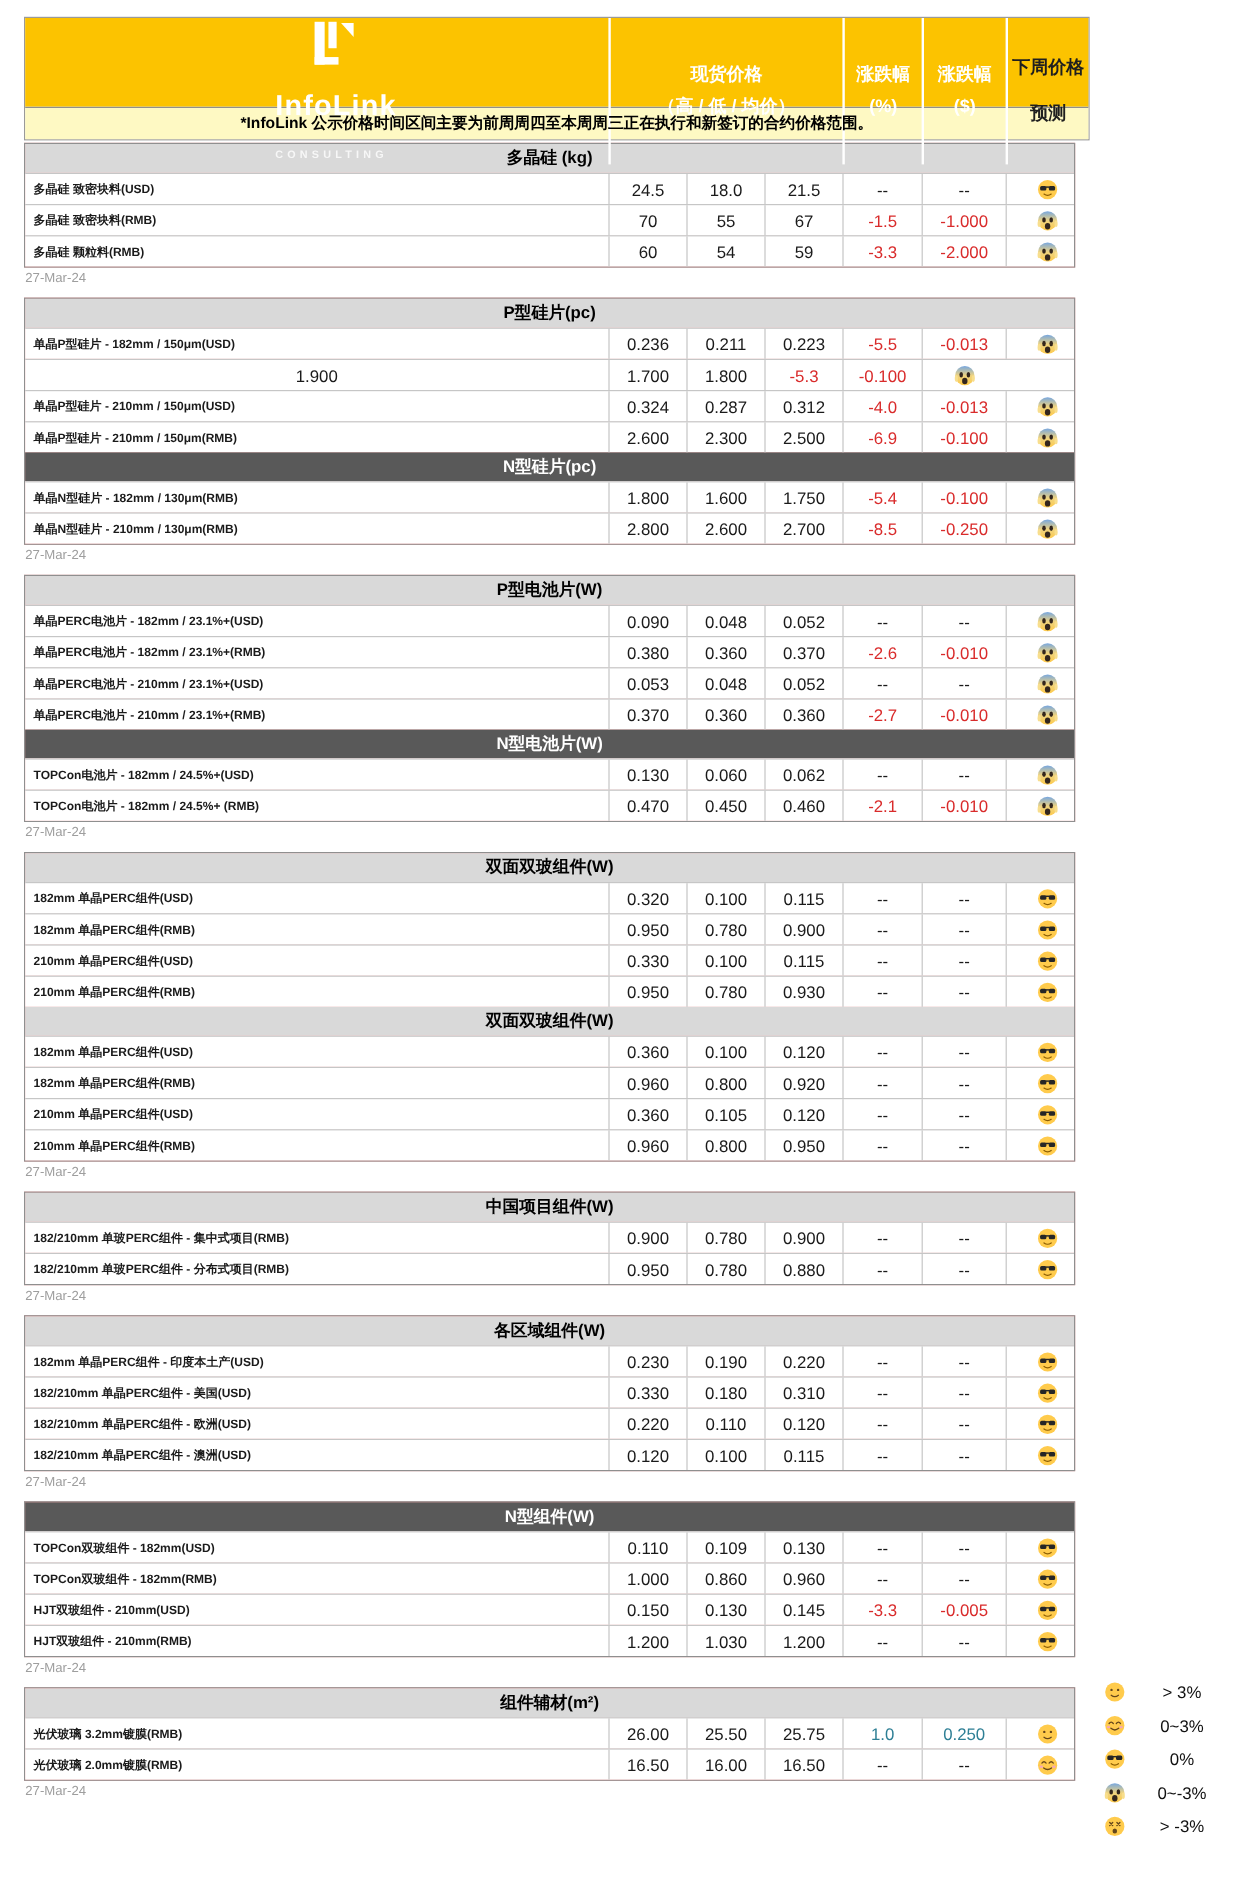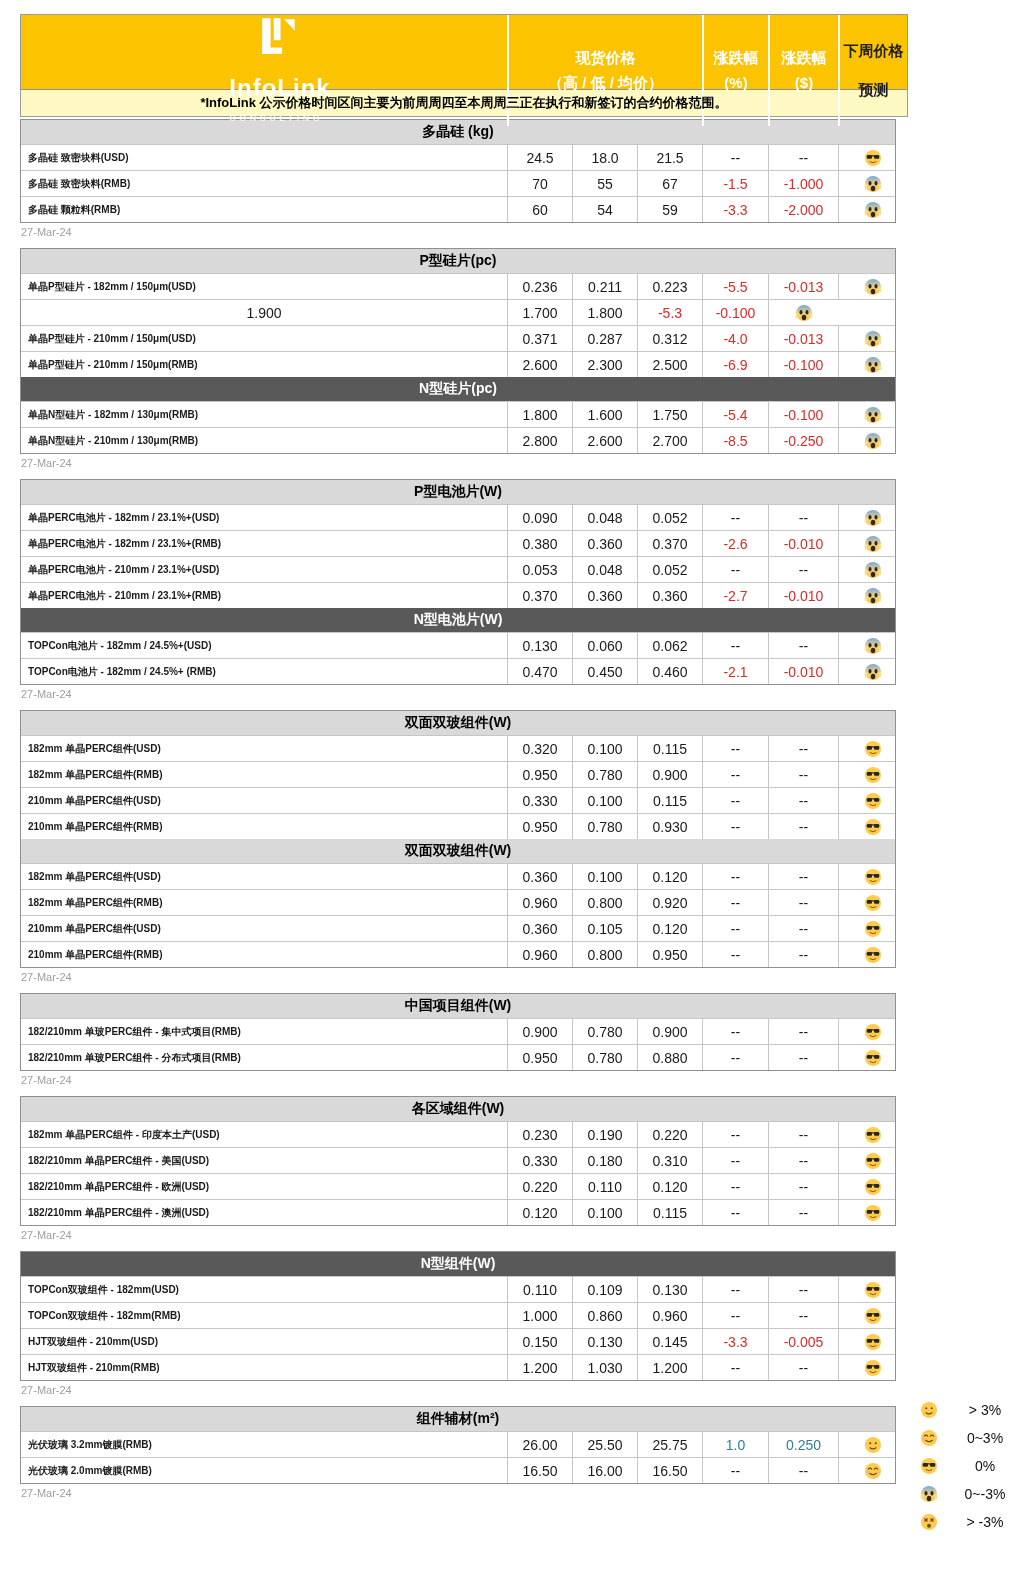--- a/index.html
+++ b/index.html
@@ -11,21 +11,21 @@
   
   .htbl { width:888px; border:1px solid #9a9a9a; background:#fff; }
   .hrow { display:grid; grid-template-columns:486px 195px 66px 70px 69px; background:#FCC300; height:74px; }
   .hcell { display:flex; flex-direction:column; justify-content:center; align-items:center;
            color:#ffffff; font-weight:bold; font-size:15px; line-height:1.7; text-align:center; }
   .hcell + .hcell { border-left:2px solid #ffffff; }
   .hcell.dark-text { color:#1f1f1f;gap:13px; }
   .logo-cell { justify-content:flex-start; padding-left:32px; gap:11px; }
   .brand-col { display:flex; flex-direction:column; align-items:flex-start; }
   .brand { font-size:24px; font-weight:bold; letter-spacing:1px; line-height:1; }
-  .brand-sub { font-size:9px; font-weight:bold; letter-spacing:3.5px; color:rgba(255,255,255,.78); margin-top:11px; }
+  .brand-sub { font-size:9px; font-weight:bold; letter-spacing:3.5px; color:rgba(255,255,255,.78); margin-top:21px; }
   .note { height:27px; display:flex; align-items:center; justify-content:center;
           font-weight:bold; font-size:13px; color:#000; border-top:1px solid #8f8f8f; background:#fef9c3; }
 
   
   .tbl { width:876px; border:1px solid #8f8f8f; background:#fca5a5; margin-top:2px; }
   .sec { height:24px; display:flex; align-items:center; justify-content:center;
          font-weight:bold; font-size:14px; }
   .sec.light { background:#D9D9D9; color:#000; }
   .sec.dark  { background:#595959; color:#ffffff; }
   .row { display:grid; grid-template-columns:486px 65px 65px 65px 66px 70px 69px;
@@ -196,21 +196,21 @@
                 <ellipse cx="32.1" cy="23" rx="2.6" ry="5.5" fill="#F8DE8D"></ellipse>
                 <ellipse cx="12" cy="16.5" rx="3" ry="4.5" fill="#33261D"></ellipse>
                 <ellipse cx="24" cy="16.5" rx="3" ry="4.5" fill="#33261D"></ellipse>
                 <ellipse cx="18" cy="27" rx="4.5" ry="5.3" fill="#33261D"></ellipse>
               </svg>
             </span>
           </div>
         </div>
         <div class="row">
           <div class="cell lab">单晶P型硅片 - 210mm / 150μm(USD)</div>
-          <div class="cell">0.371</div>
+          <div class="cell">0.324</div>
           <div class="cell">0.287</div>
           <div class="cell">0.312</div>
           <div class="cell down">-4.0</div>
           <div class="cell down">-0.013</div>
           <div class="cell emoji-wrap">
             <span class="emoji-wrap">
               <svg width="18" height="18" viewBox="0 0 36 36">
                 <circle cx="18" cy="18" r="16" fill="url(#em-scream-grad)"></circle>
                 <ellipse cx="3.9" cy="23" rx="2.6" ry="5.5" fill="#F8DE8D"></ellipse>
                 <ellipse cx="32.1" cy="23" rx="2.6" ry="5.5" fill="#F8DE8D"></ellipse>

